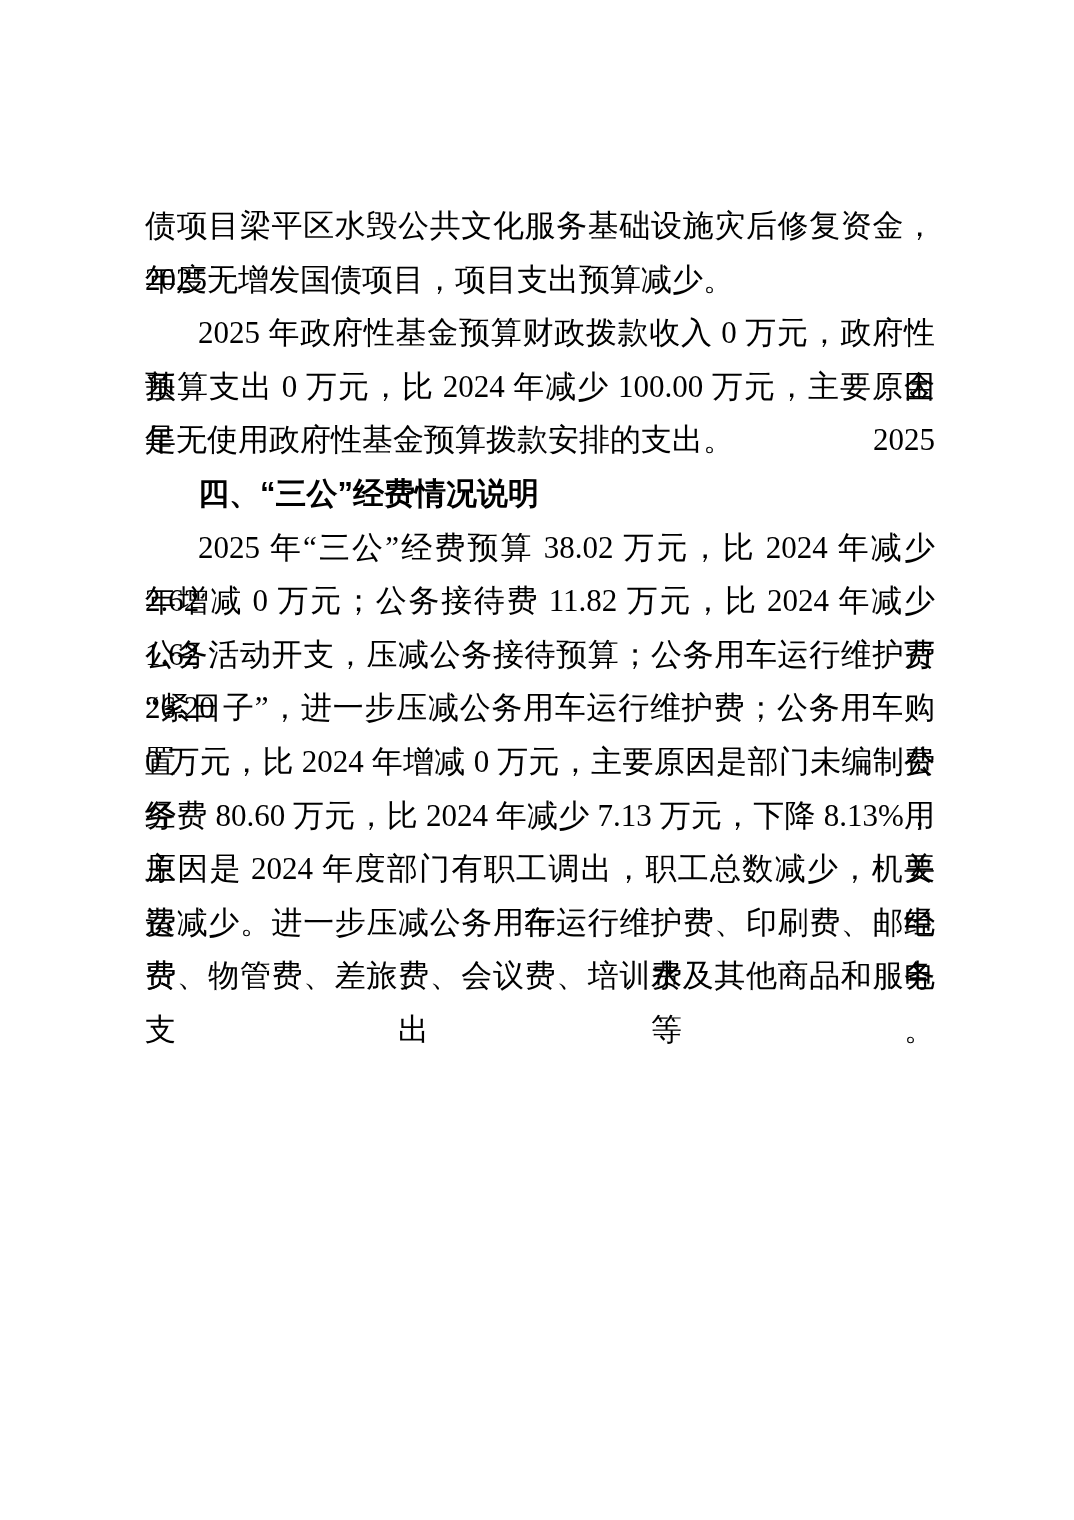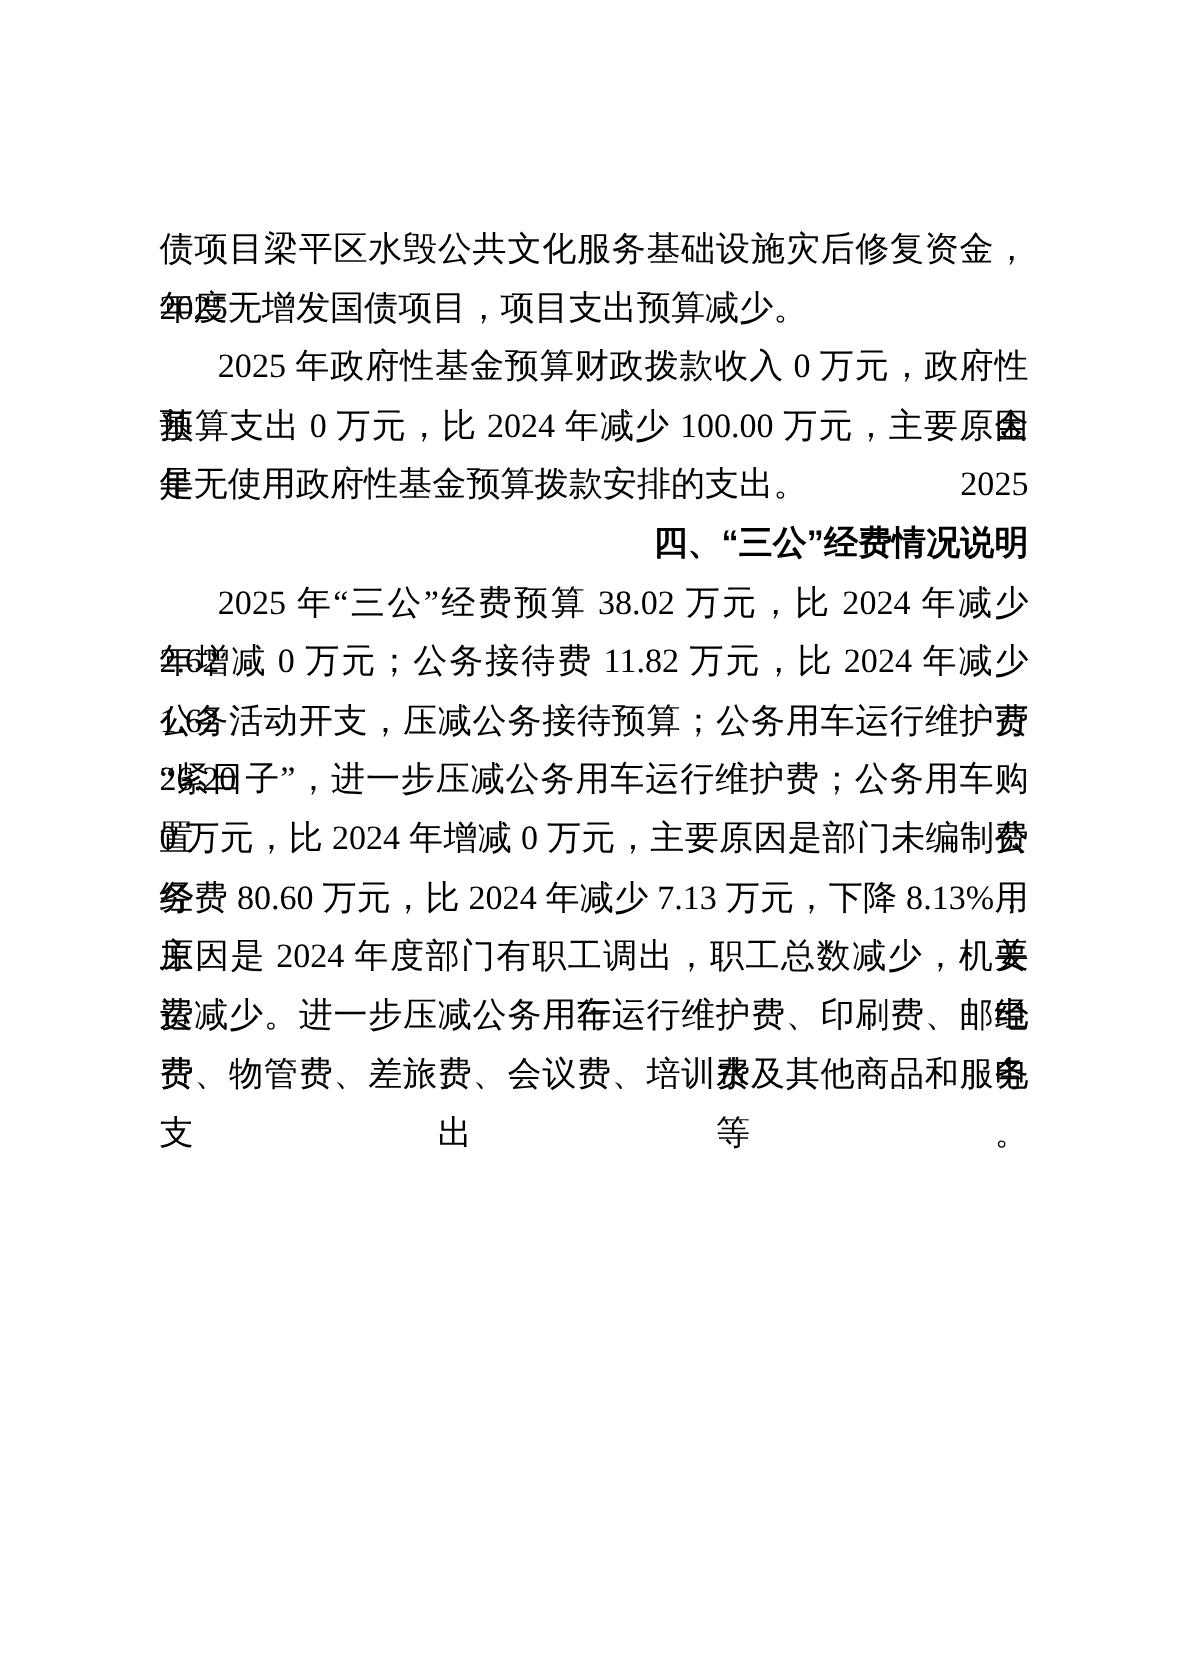--- a/index.html
+++ b/index.html
@@ -41,21 +41,21 @@
   }
   
   .ind {
     text-indent: 53px;
   }
   
   .h {
     font-family: "Liberation Sans", "DejaVu Sans", sans-serif;
     font-weight: 700;
     text-indent: 53px;
-    text-align: right;
+    text-align: left;
   }
 </style>
 </head>
 <body>
 
 <div class="page">
   <div class="content">
     <div class="line jf">债项目梁平区水毁公共文化服务基础设施灾后修复资金，2025</div>
     <div class="line">年度无增发国债项目，项目支出预算减少。</div>
     <div class="line jf ind">2025 年政府性基金预算财政拨款收入 0 万元，政府性基金</div>

